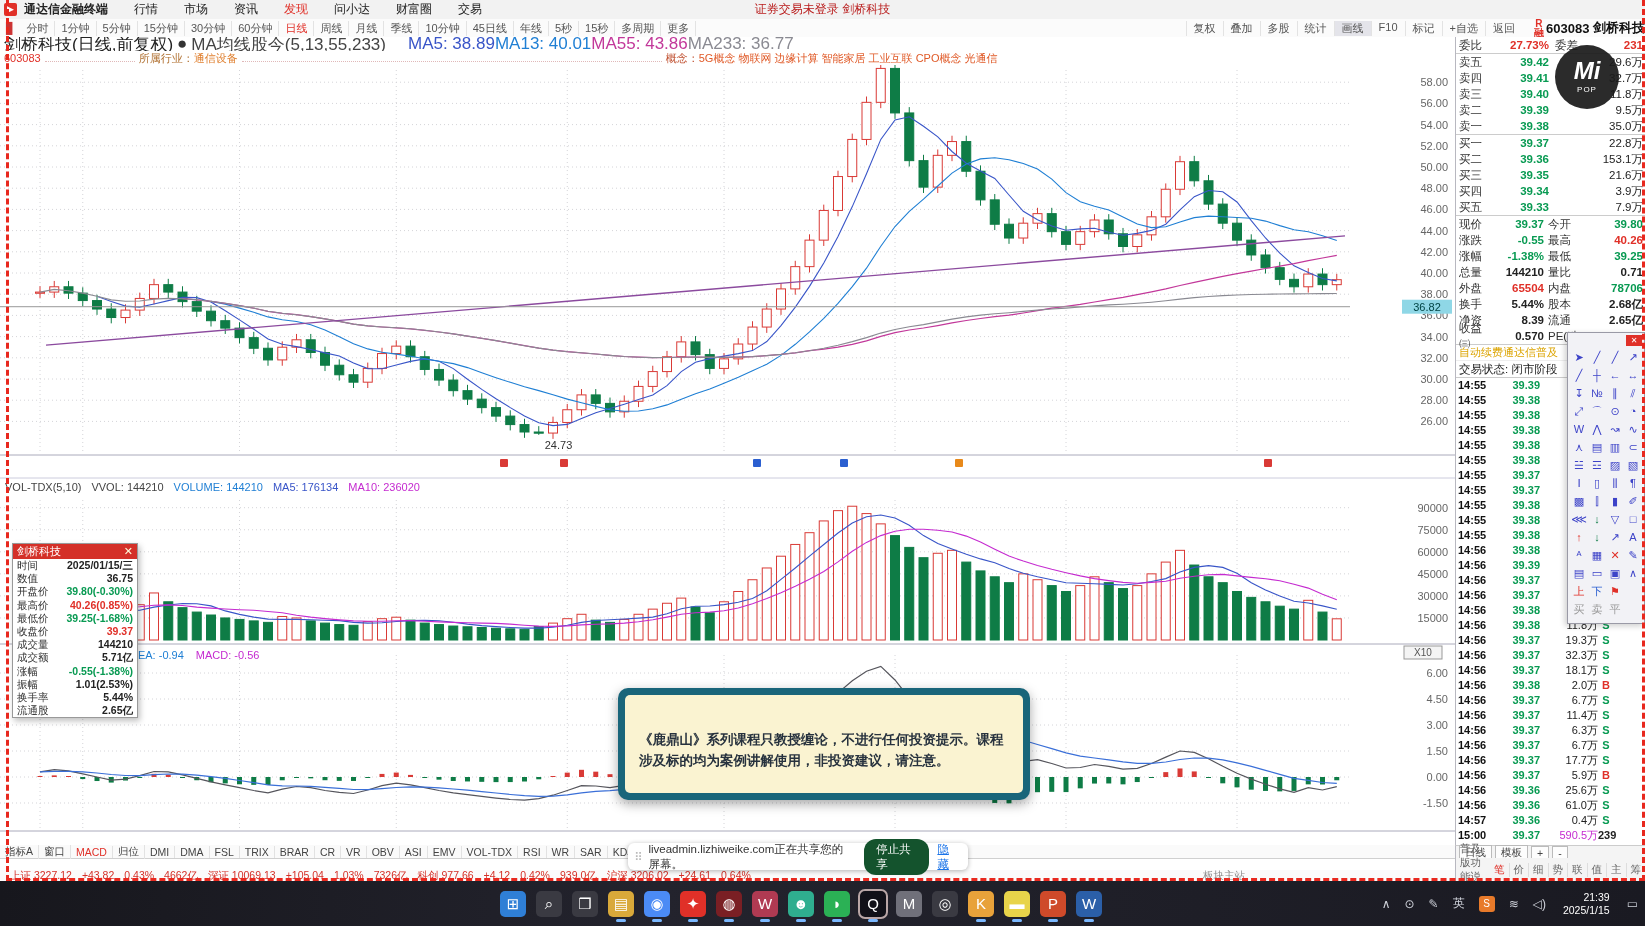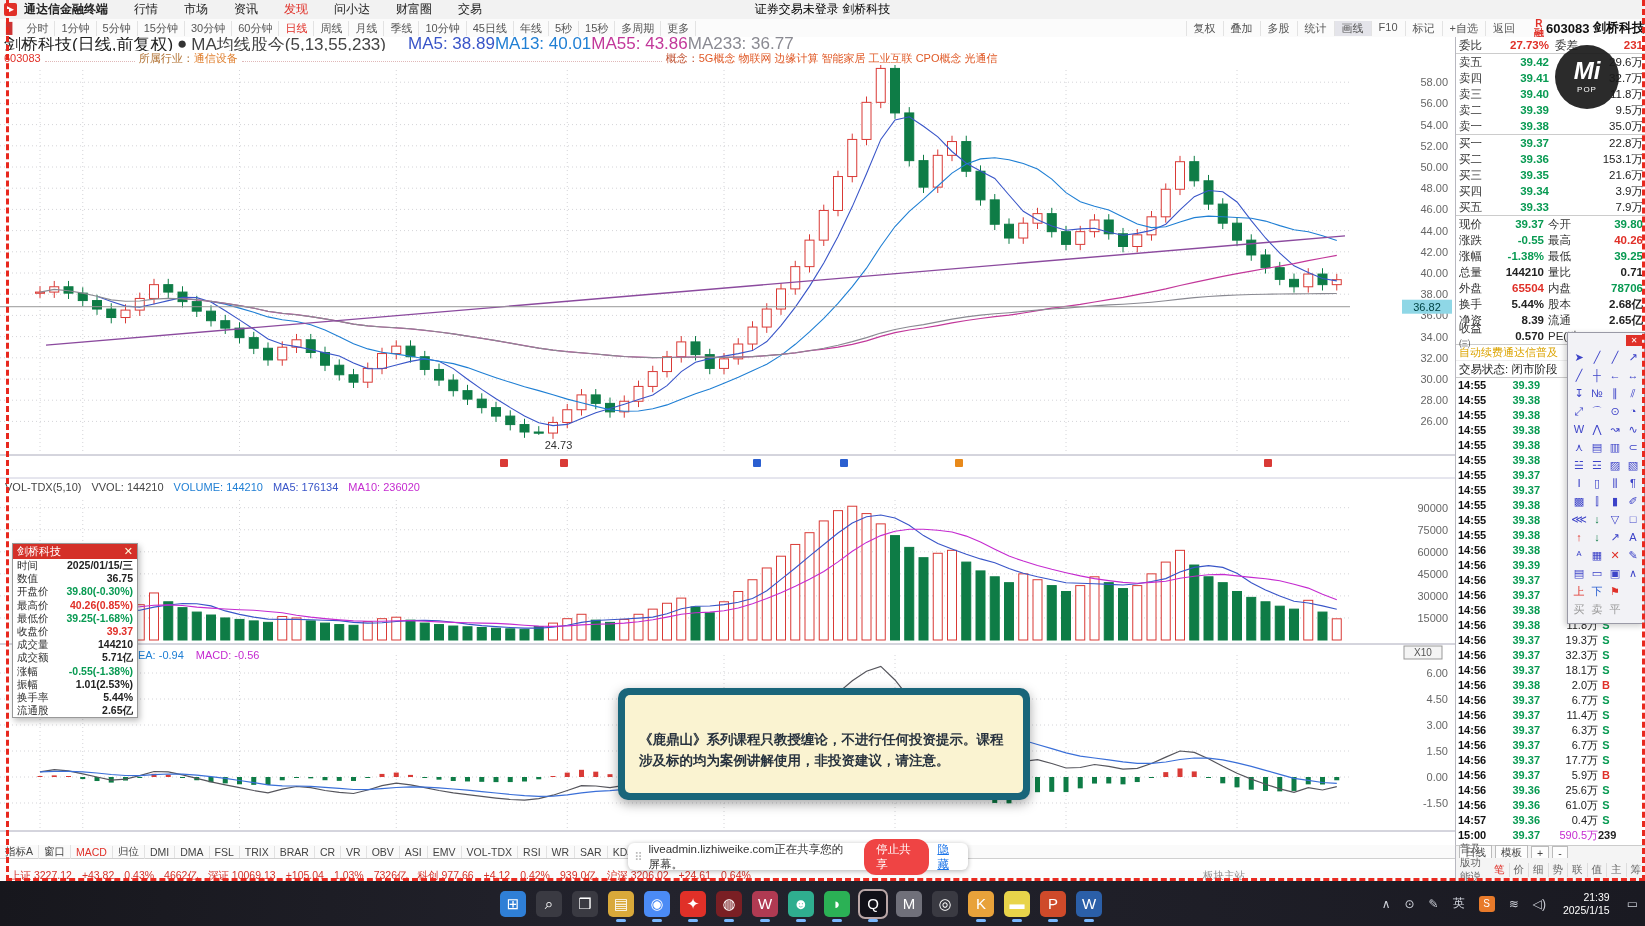--- a/index.html
+++ b/index.html
@@ -6,21 +6,21 @@
   body{width:1645px;height:926px;position:relative;overflow:hidden;
        font-family:"Liberation Sans","DejaVu Sans",sans-serif;font-size:12px;color:#222;}
   .abs{position:absolute;}
   
   #app{position:absolute;left:0;top:0;width:1645px;height:881px;background:#ffffff;}
   
   #menubar{left:0;top:0;width:1645px;height:19px;background:#f2f2f2;border-bottom:1px solid #d6d6d6;display:flex;align-items:center;}
   .appicon{width:13px;height:13px;background:#e03028;border-radius:2px;margin:0 5px 0 4px;color:#fff;font-size:9px;line-height:13px;text-align:center;font-weight:bold;}
   .menu-item{padding:0 13px;color:#222;cursor:default;}
   .menu-item.active{color:#e03028;}
-  #menu-center{position:absolute;left:0;right:0;text-align:center;color:#000000;pointer-events:none;}
+  #menu-center{position:absolute;left:0;right:0;text-align:center;color:#b91c1c;pointer-events:none;}
   #menu-right{margin-left:auto;display:flex;align-items:center;}
   .mini-ico{color:#666;padding:0 6px;font-size:11px;}
   #clockbox{border-left:1px solid #ccc;border-right:1px solid #ccc;padding:0 10px;color:#333;margin-left:8px;height:19px;display:flex;align-items:center;}
   .winbtn{width:26px;text-align:center;color:#444;font-size:12px;}
   
   #toolbar{left:0;top:19px;width:1645px;height:18px;background:#fbfbfb;border-bottom:1px solid #cfcfcf;display:flex;align-items:center;font-size:11px;color:#555;}
   .period{padding:0 6px;border-right:1px solid #e3e3e3;white-space:nowrap;}
   .period.active{color:#e03028;}
   .tool{padding:0 7px;border-left:1px solid #e3e3e3;white-space:nowrap;}
   .tool.pressed{background:#e4e4ea;}
@@ -92,21 +92,21 @@
   
   #milogo{left:1555px;top:45px;width:64px;height:64px;background:#1b1b1b;border-radius:50%;z-index:10;color:#fff;text-align:center;opacity:.93;}
   #milogo .mi{font-size:24px;font-weight:bold;font-style:italic;margin-top:12px;}
   #milogo .pop{font-size:8px;letter-spacing:1px;}
   
   #disclaimer{left:618px;top:688px;width:412px;height:112px;background:#19657a;border-radius:10px;z-index:20;box-shadow:0 4px 12px rgba(0,0,0,.35);}
   #disclaimer .inner{position:absolute;left:7px;top:7px;right:7px;bottom:7px;background:#faf3d1;border-radius:5px;padding:34px 14px 0 14px;color:#27323e;font-size:13.5px;font-weight:bold;line-height:21px;}
   
   #sharebar{left:628px;top:843px;width:340px;height:27px;background:#fff;border-radius:6px;z-index:21;display:flex;align-items:center;box-shadow:0 1px 5px rgba(0,0,0,.3);font-size:11.5px;color:#333;}
   #sharebar .grip{color:#bbb;margin:0 6px;}
-  #stopshare{background:#ef4444;color:#fff;border-radius:12px;padding:3px 12px;margin-left:10px;font-size:11.5px;}
+  #stopshare{background:#14532d;color:#fff;border-radius:12px;padding:3px 12px;margin-left:10px;font-size:11.5px;}
   #hidelink{color:#1a73e8;text-decoration:underline;margin:0 10px 0 8px;}
   
   #shareborder{left:6px;top:0;width:1633px;height:878px;border-left:3px dashed #e8281e;border-right:3px dashed #e8281e;border-bottom:3px dashed #e8281e;z-index:30;pointer-events:none;}
   
   #taskbar{left:0;top:881px;width:1645px;height:45px;background:linear-gradient(90deg,#17171d,#23232d 40%,#1a1a22);display:flex;align-items:center;z-index:40;}
   #tbicons{display:flex;align-items:center;margin-left:495px;}
   .tbico{width:26px;height:26px;border-radius:5px;margin:0 5px;color:#fff;font-size:15px;line-height:26px;text-align:center;position:relative;}
   .tbico.open::after{content:"";position:absolute;left:8px;bottom:-5px;width:10px;height:3px;background:#7ab8ff;border-radius:2px;}
   .tbico.focus{outline:2px solid #b9a6a6;background:#3a3340;}
   #tray{margin-left:auto;display:flex;align-items:center;color:#ddd;font-size:12px;}

